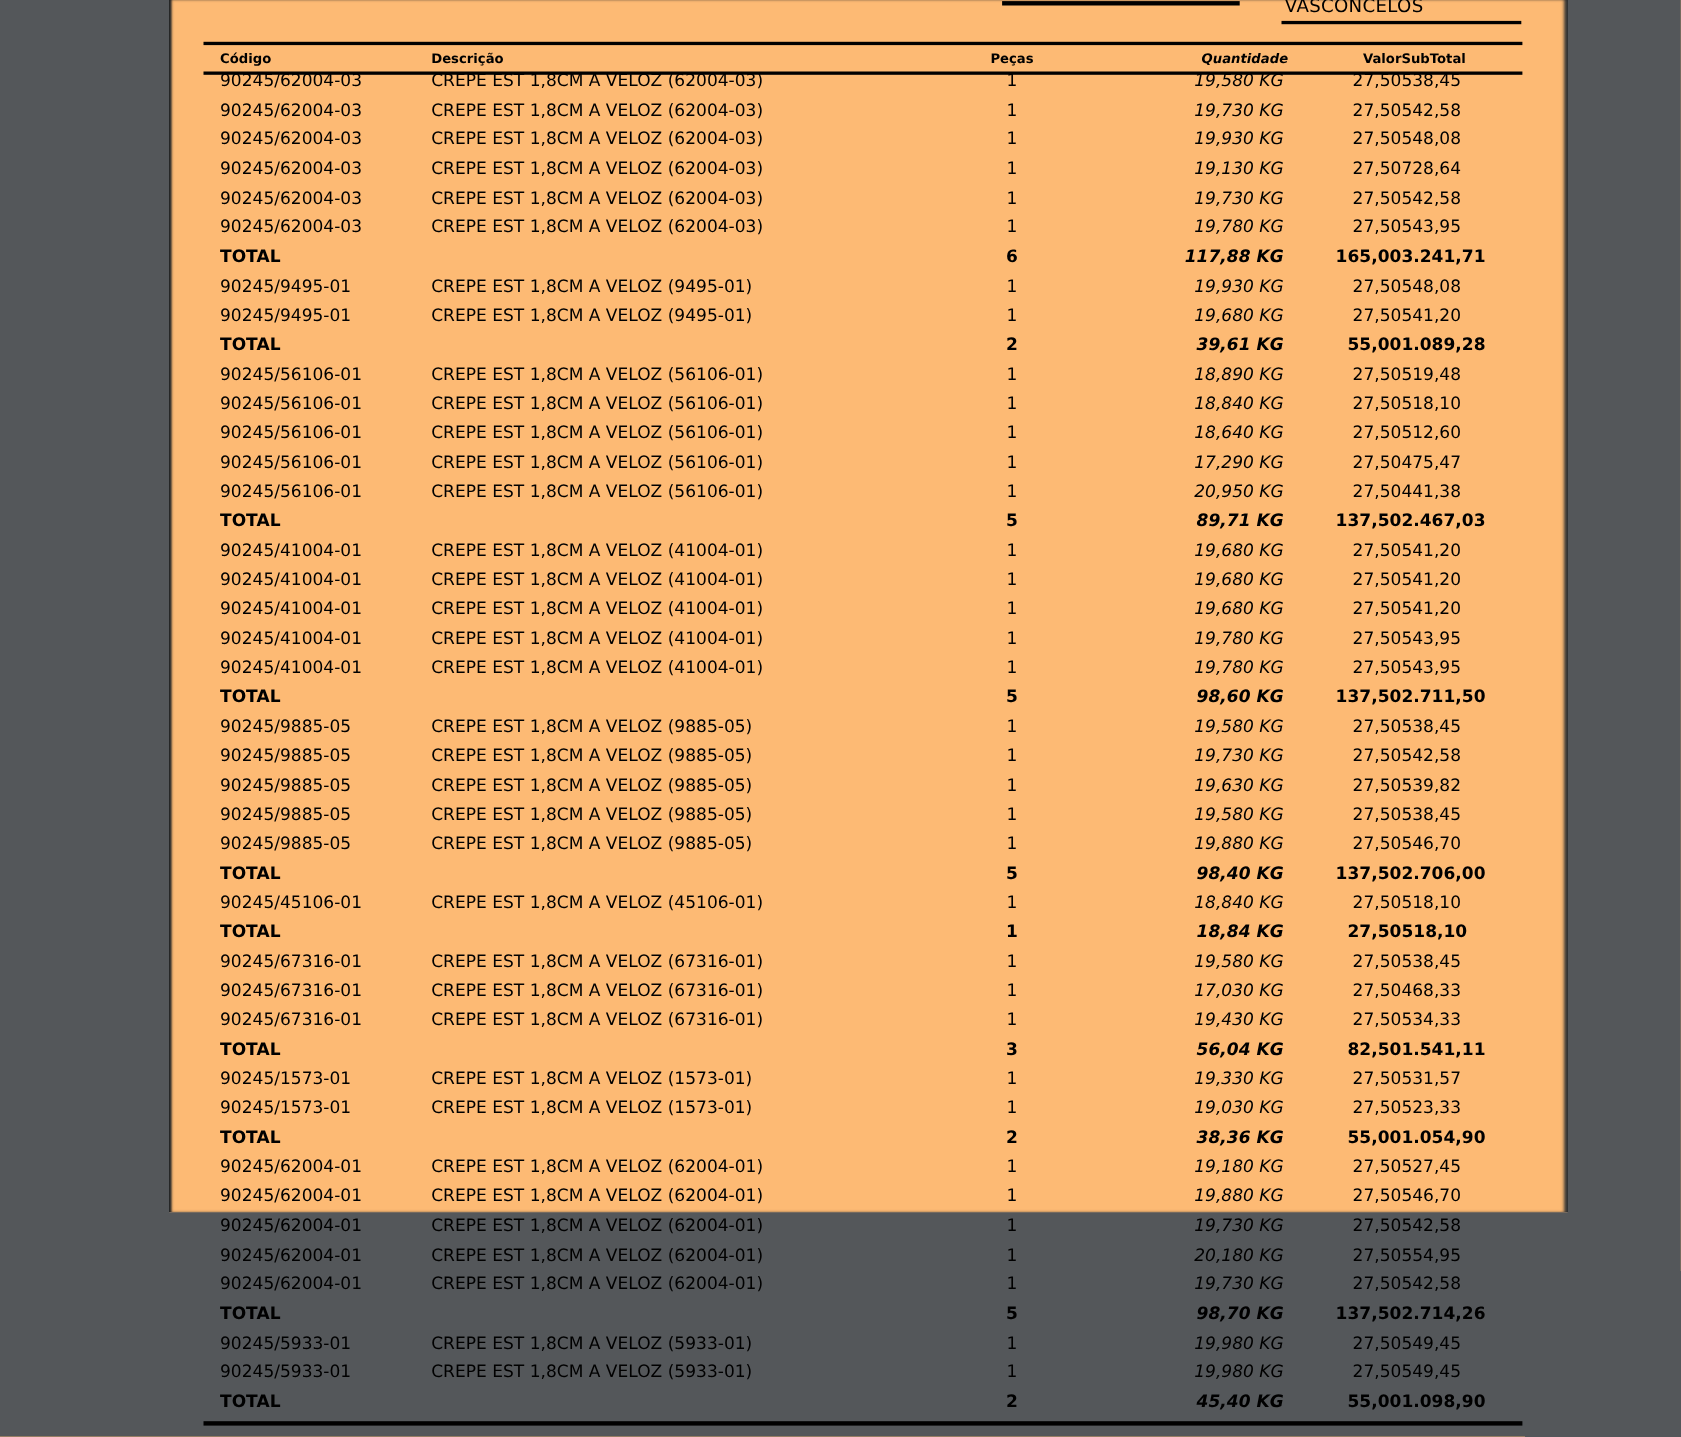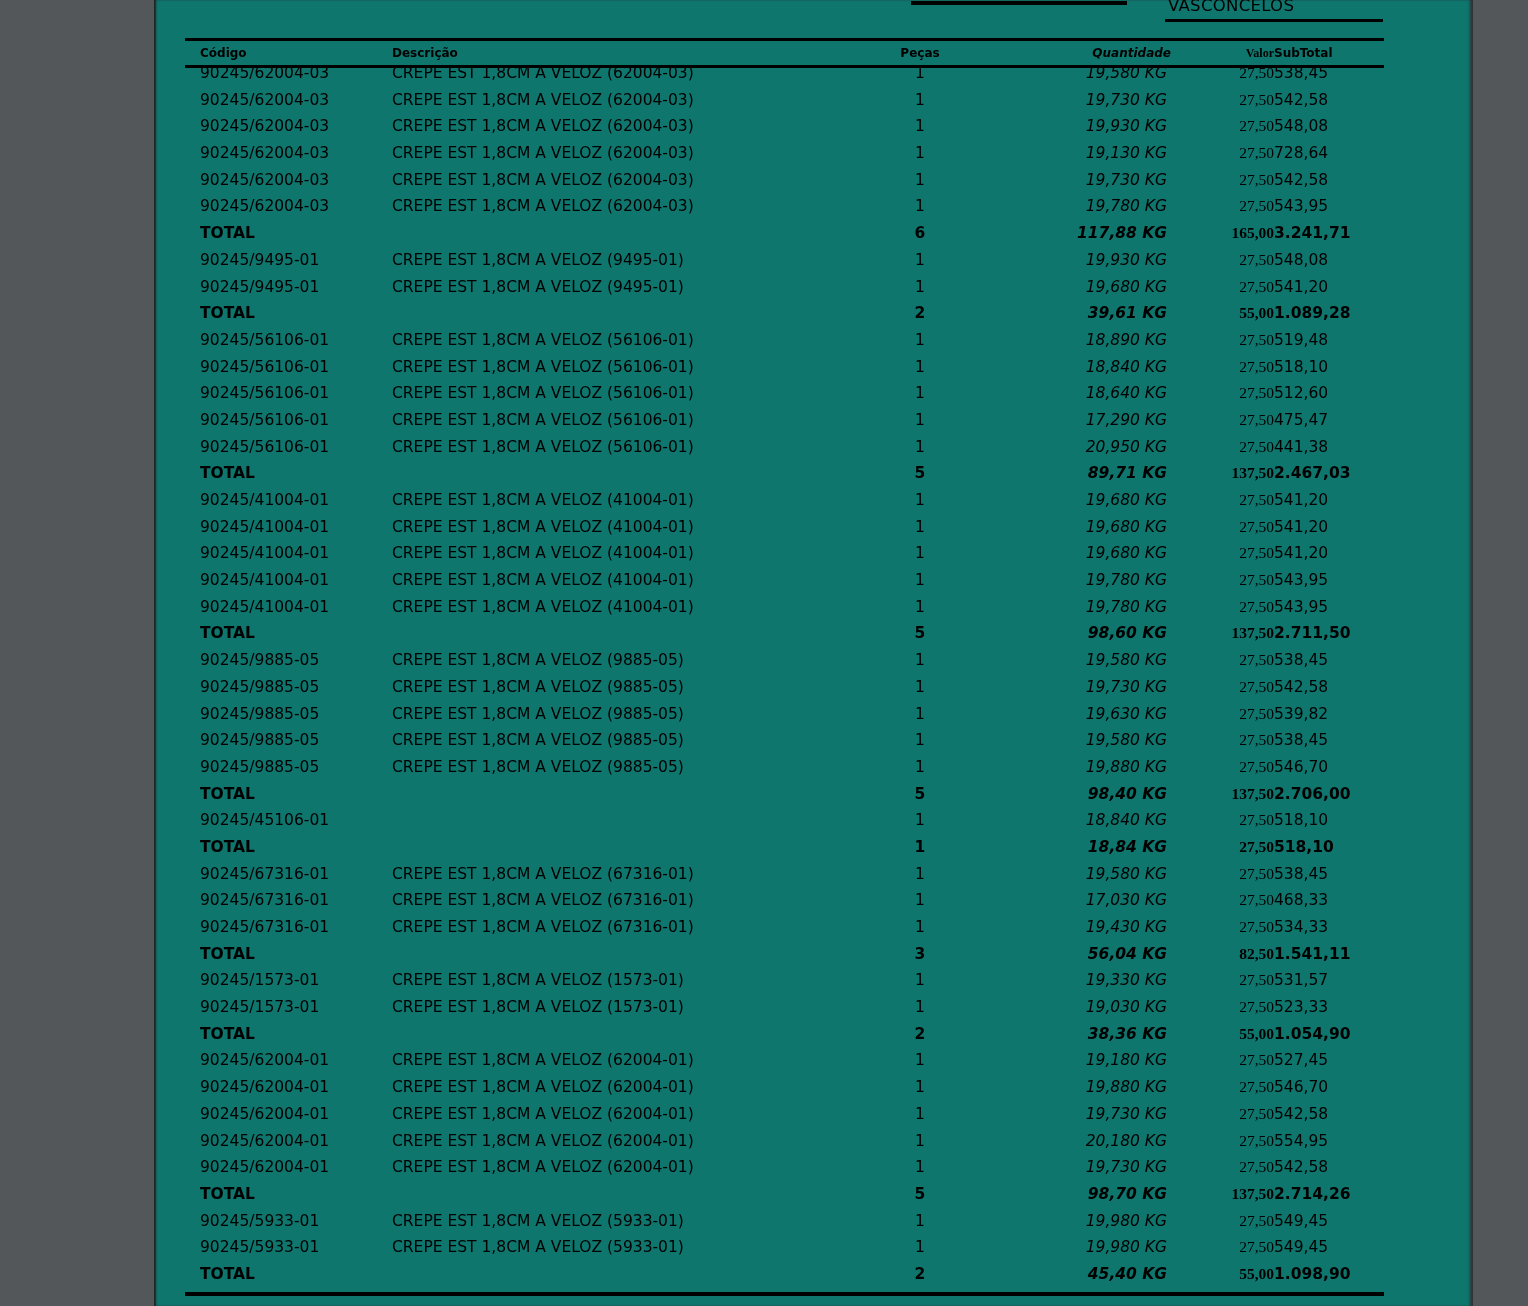--- a/index.html
+++ b/index.html
@@ -6,24 +6,23 @@
   body{
     width:1528px;height:1306px;
     background:#54575a;
     position:relative;
     overflow:hidden;
     font-family:"DejaVu Sans","Liberation Sans",sans-serif;
     color:#000;
   }
   .page{
     position:absolute;left:154px;top:0;
-    width:1271px;height:1306px;
-    background:#0f766e;
+    width:1271px;height:1102px;
+    background:#fdba74;
     box-shadow: inset 3px 0 2px -1px #202224, inset -4px 0 3px -1px #303234;
-    padding-left: 48px;
   }
   .rule{position:absolute;background:#000;}
   .company{
     position:absolute;left:1014px;top:-4px;
     font-size:16.5px;letter-spacing:.3px;white-space:nowrap;
   }
   .header-row{
     position:absolute;left:0;top:41px;width:100%;height:24px;line-height:24px;
     font-weight:bold;font-size:12px;
   }
@@ -31,21 +30,21 @@
     position:absolute;left:0;top:60px;width:100%;
   }
   .row{position:relative;height:26.69px;line-height:26.69px;font-size:15.5px;}
   .row.total{font-weight:bold;}
   .cell{position:absolute;top:0;white-space:nowrap;}
   .b{font-weight:bold;}
   .c-cod{left:46px;}
   .c-desc{left:238px;}
   .c-pecas{left:666px;width:200px;text-align:center;}
   .c-qtd{left:866px;width:147px;text-align:right;font-style:italic;}
-  .c-val{left:1013px;width:107px;text-align:right;font-family:Liberation Serif, serif;}
+  .c-val{left:1013px;width:107px;text-align:right;}
   .c-sub{left:1120px;width:106px;}
   .h-qtd{width:151px;}
 </style>
 </head>
 <body>
 
 <div class="page">
 
   <div class="rule" style="left:757px;top:1px;width:216px;height:4px;"></div>
 
@@ -280,20 +279,21 @@
       </div>
       <div class="row total">
         <span class="cell c-cod b">TOTAL</span>
         <span class="cell c-pecas b">5</span>
         <span class="cell c-qtd b">98,40 KG</span>
         <span class="cell c-val b">137,50</span>
         <span class="cell c-sub b">2.706,00</span>
       </div>
       <div class="row">
         <span class="cell c-cod">90245/45106-01</span>
+        <span class="cell c-desc">CREPE EST 1,8CM A VELOZ (45106-01)</span>
         <span class="cell c-pecas">1</span>
         <span class="cell c-qtd">18,840 KG</span>
         <span class="cell c-val">27,50</span>
         <span class="cell c-sub">518,10</span>
       </div>
       <div class="row total">
         <span class="cell c-cod b">TOTAL</span>
         <span class="cell c-pecas b">1</span>
         <span class="cell c-qtd b">18,84 KG</span>
         <span class="cell c-val b">27,50</span>

